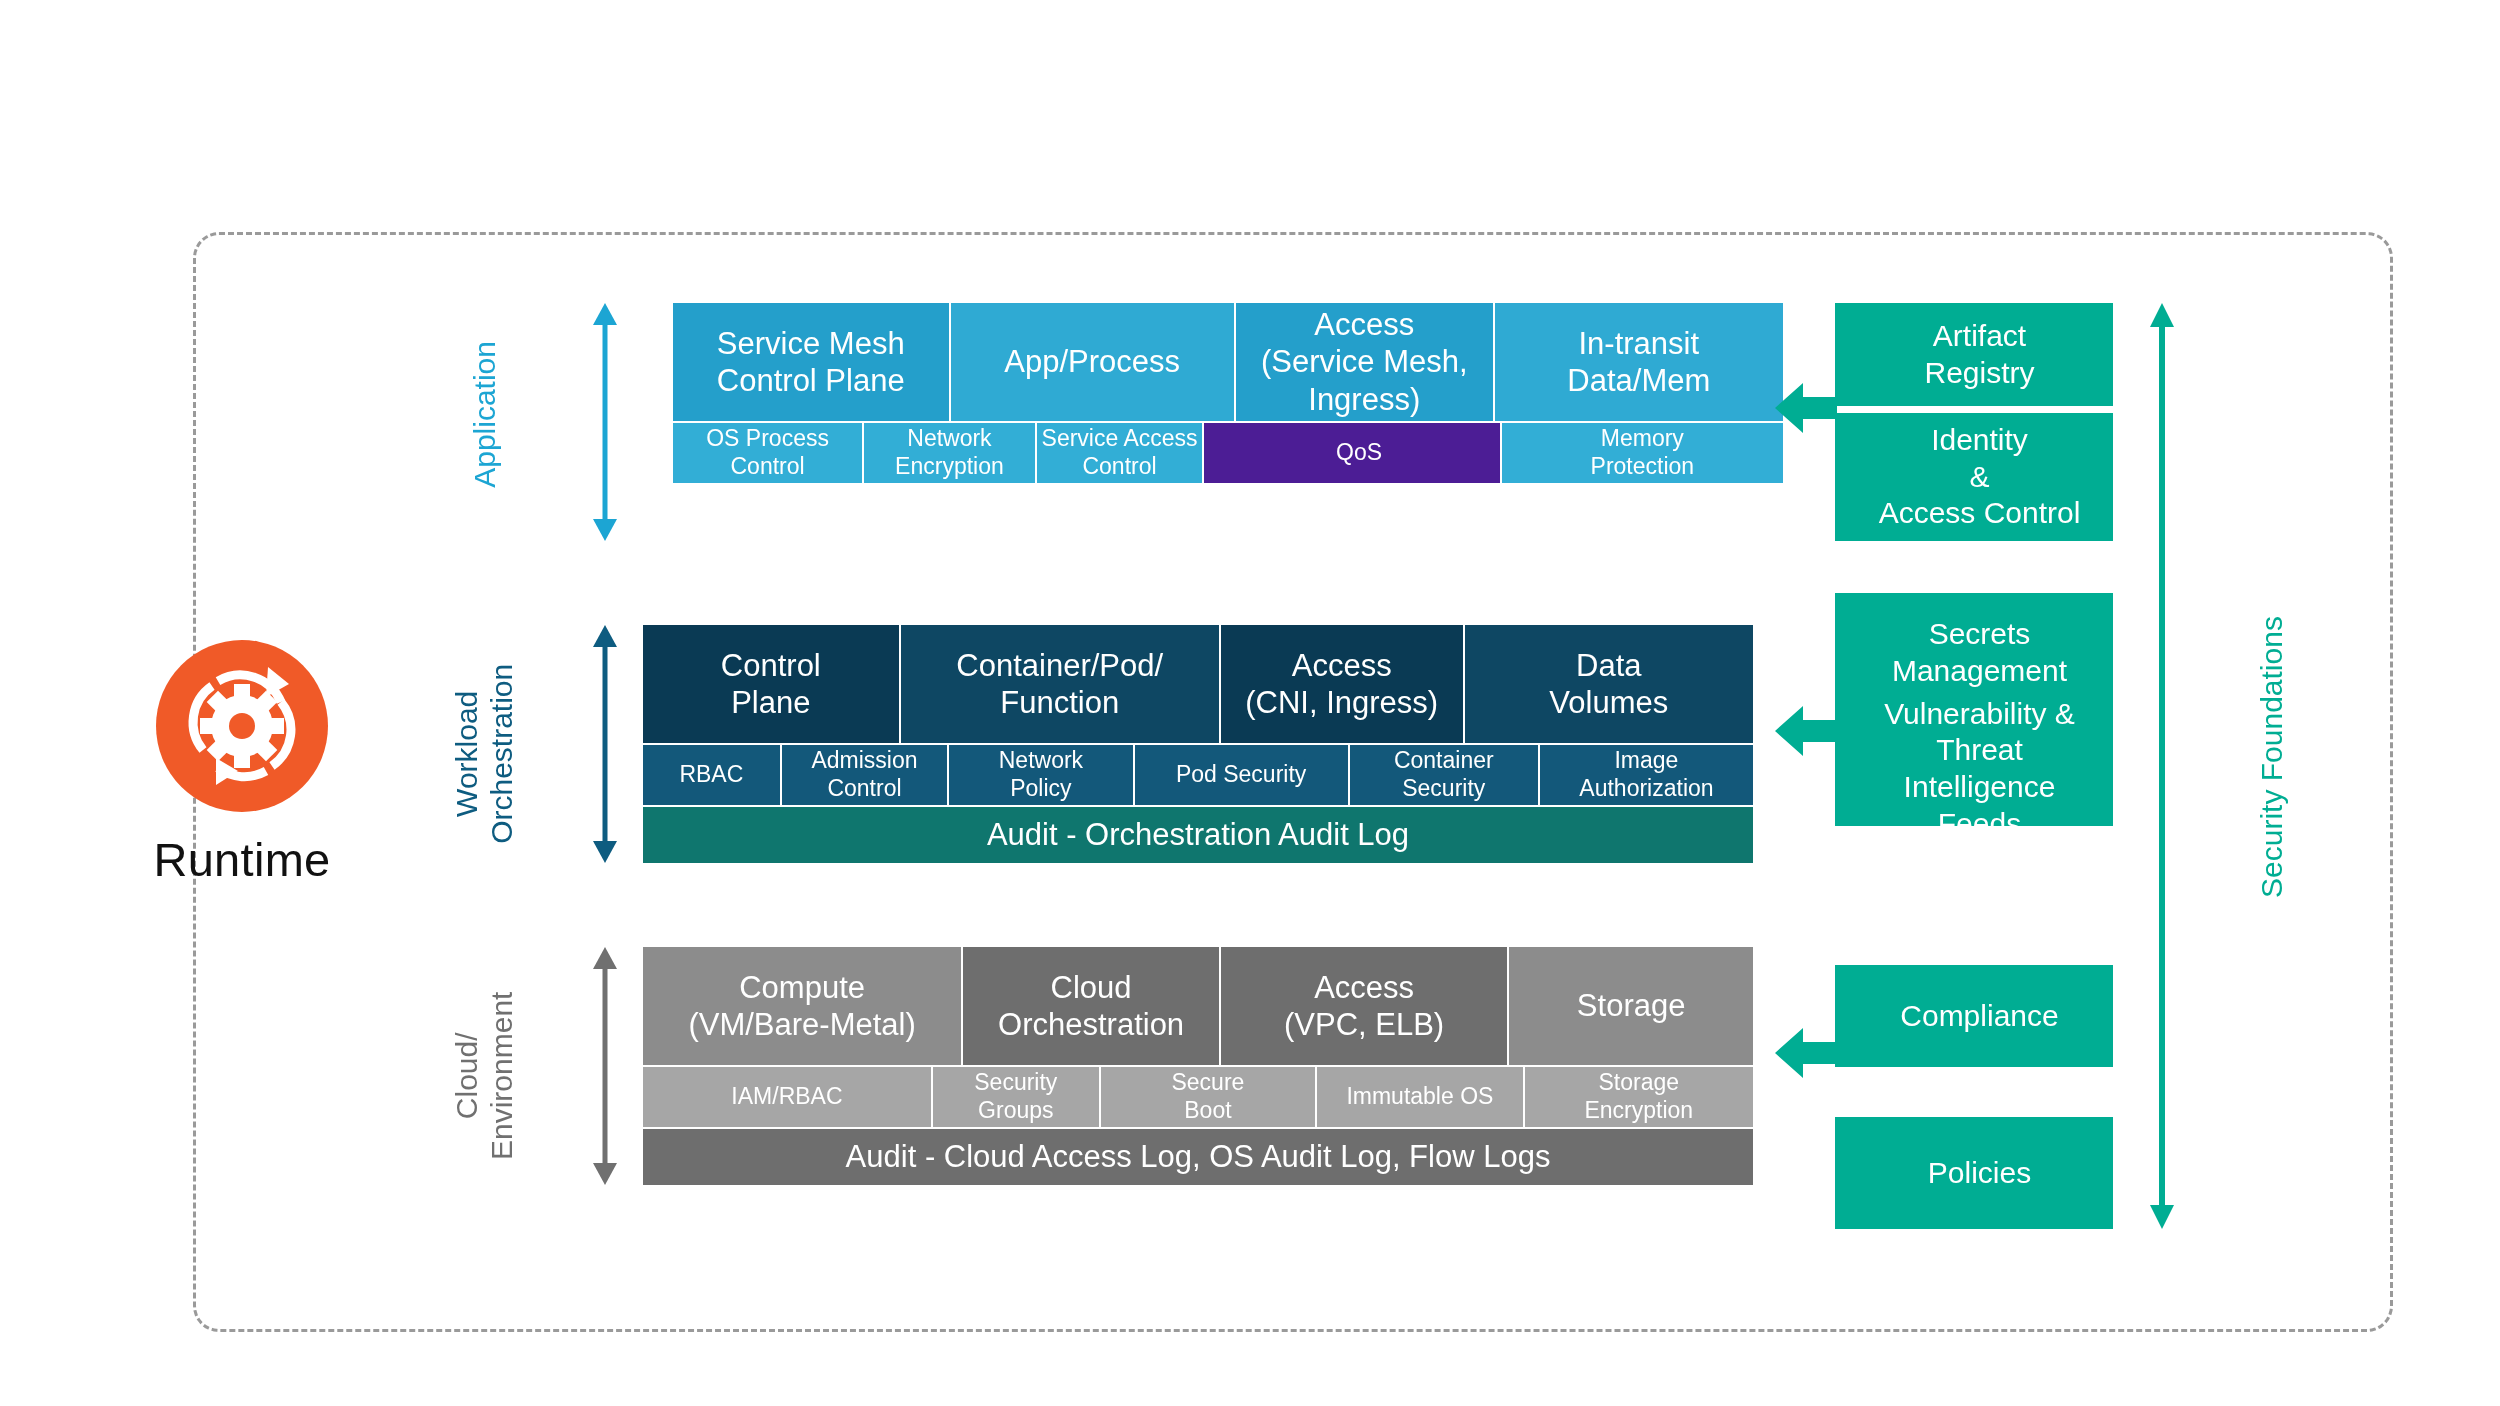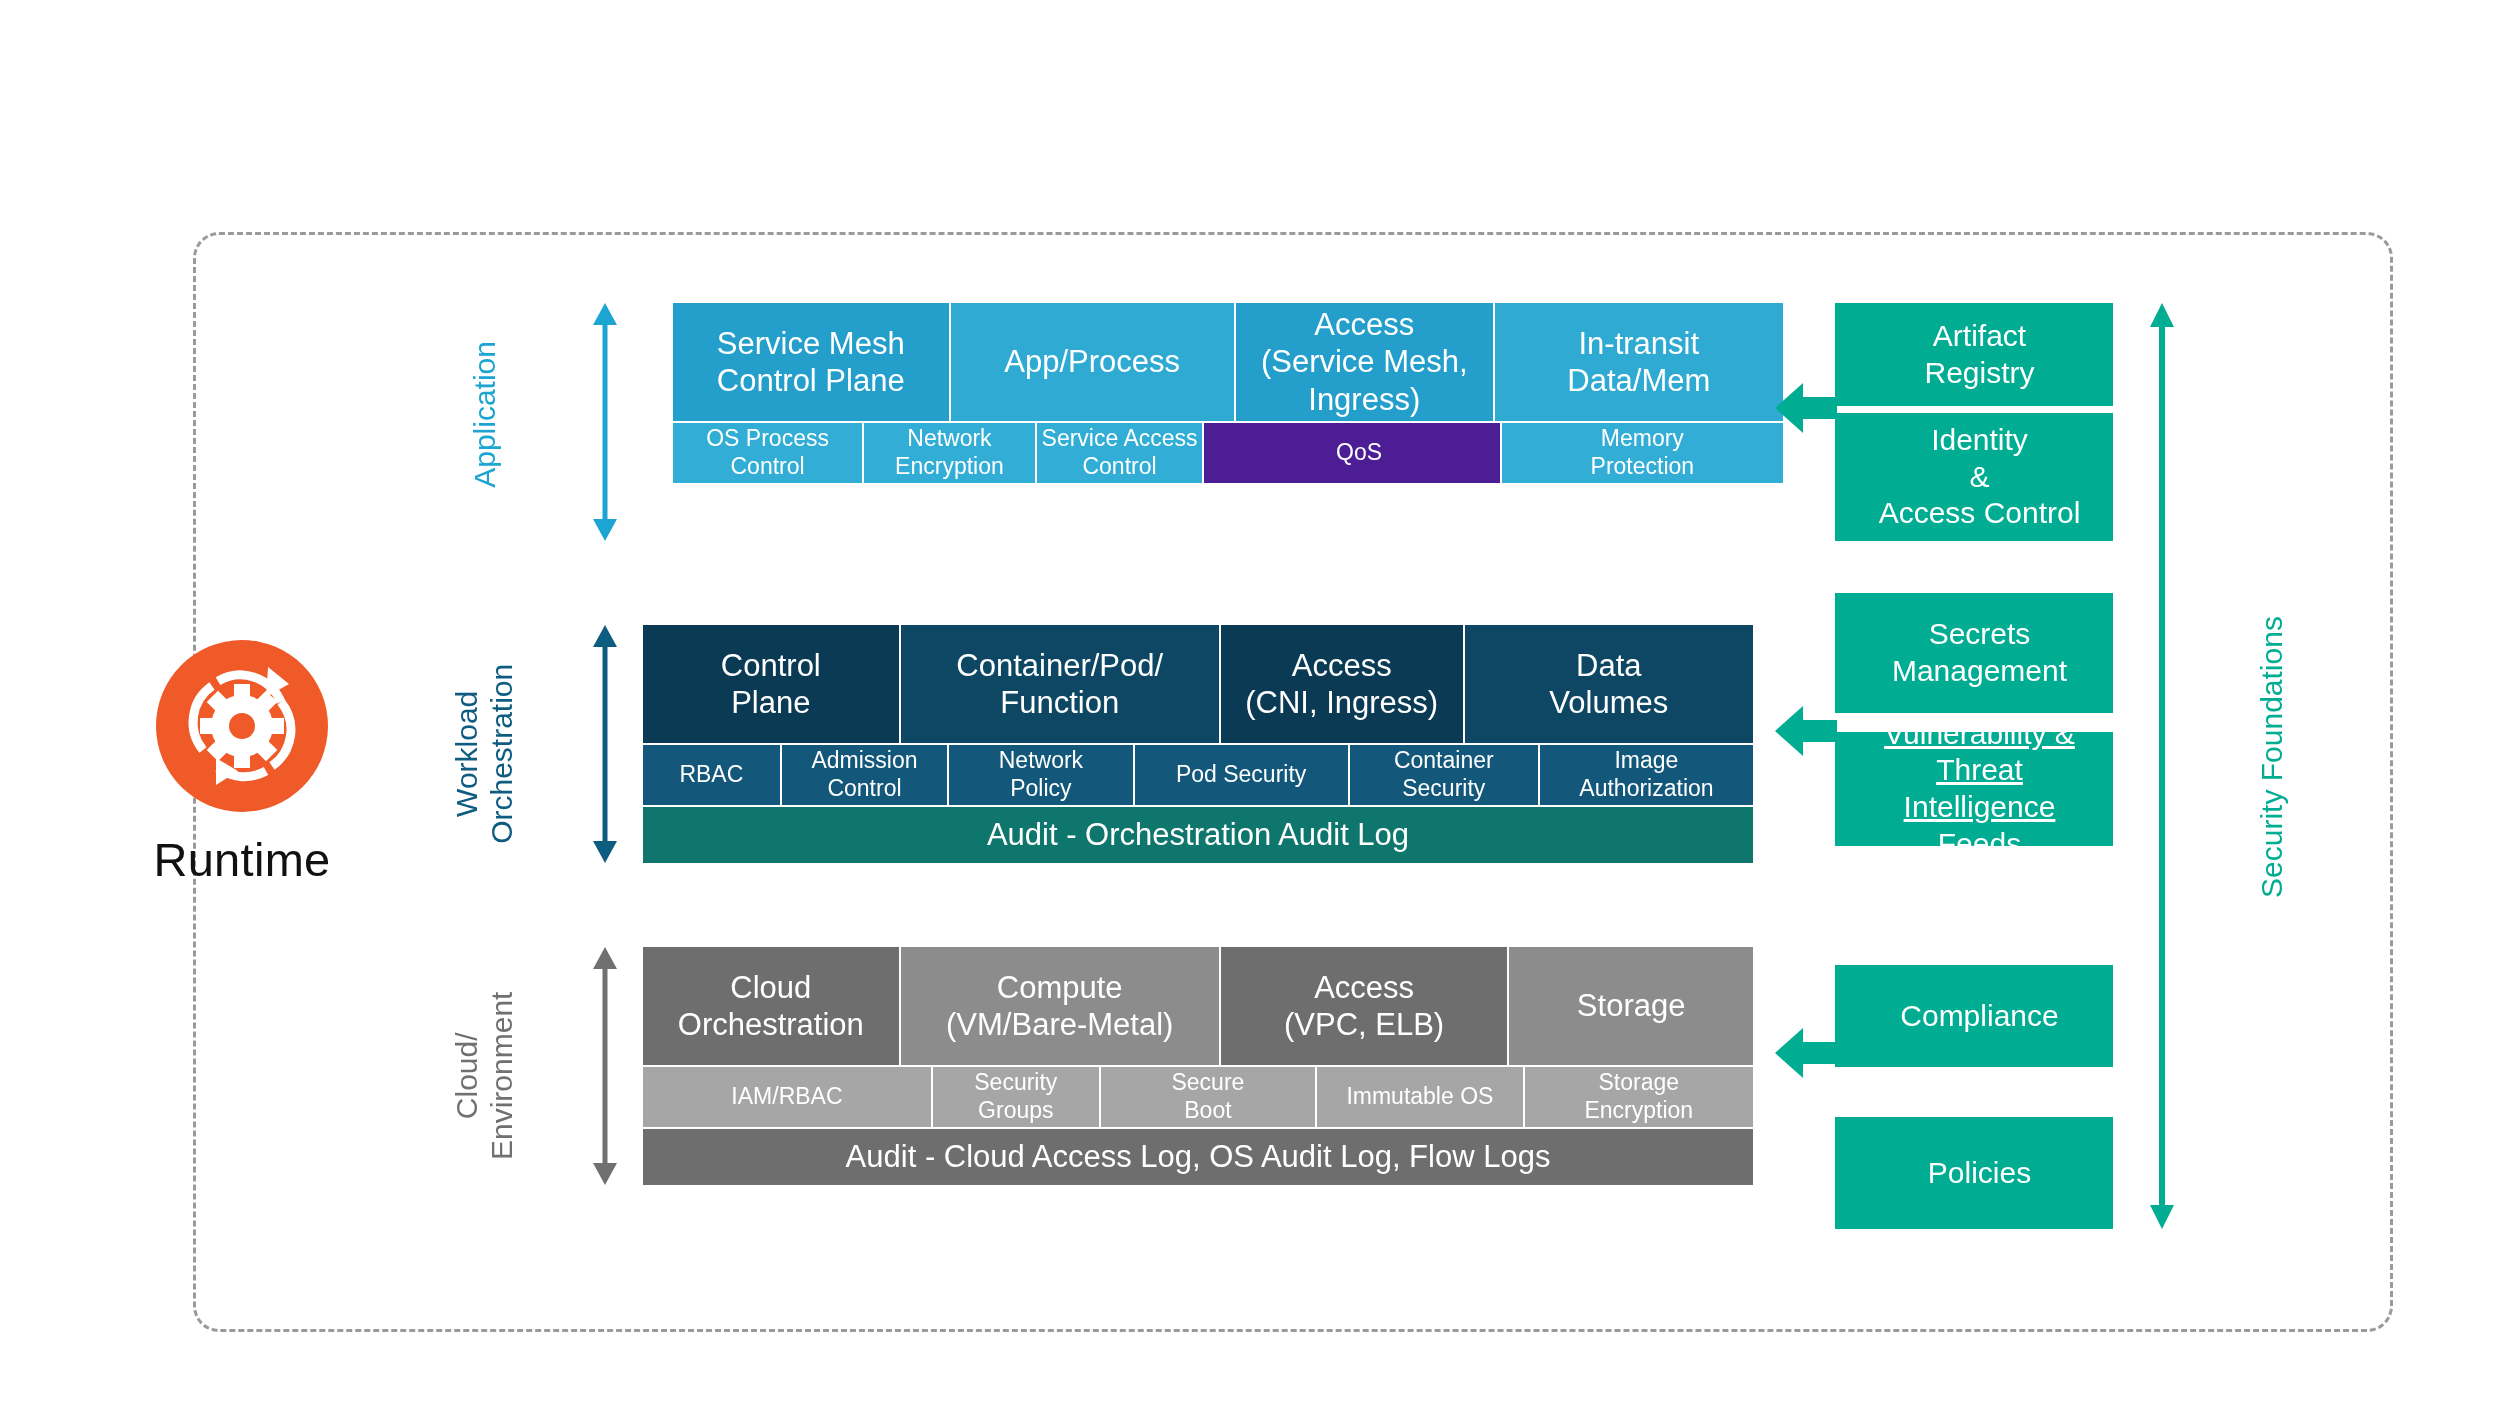--- a/index.html
+++ b/index.html
@@ -235,22 +235,22 @@
         <div class="cell" style="flex: 167 0 0px; background: rgb(19, 88, 122);">Admission<br>Control</div>
         <div class="cell" style="flex: 185 0 0px; background: rgb(19, 88, 122);">Network<br>Policy</div>
         <div class="cell" style="flex: 215 0 0px; background: rgb(19, 88, 122);">Pod Security</div>
         <div class="cell" style="flex: 190 0 0px; background: rgb(19, 88, 122);">Container<br>Security</div>
         <div class="cell" style="flex: 215 0 0px; background: rgb(19, 88, 122);">Image<br>Authorization</div>
       </div>
       <div class="audit-bar" style="height: 58px; background: #0f766e;">Audit - Orchestration Audit Log</div>
     </div>
     <div class="layer-stack" style="top: 947px;">
       <div class="row-main" style="height: 118px;">
+        <div class="cell" style="flex: 320 0 0px; background: rgb(140, 140, 140);">Compute<br>(VM/Bare-Metal)</div>
         <div class="cell" style="flex: 257 0 0px; background: rgb(110, 110, 110);">Cloud<br>Orchestration</div>
-        <div class="cell" style="flex: 320 0 0px; background: rgb(140, 140, 140);">Compute<br>(VM/Bare-Metal)</div>
         <div class="cell" style="flex: 288 0 0px; background: rgb(110, 110, 110);">Access<br>(VPC, ELB)</div>
         <div class="cell" style="flex: 245 0 0px; background: rgb(140, 140, 140);">Storage</div>
       </div>
       <div class="row-sub" style="height: 62px;">
         <div class="cell" style="flex: 290 0 0px; background: rgb(166, 166, 166);">IAM/RBAC</div>
         <div class="cell" style="flex: 167 0 0px; background: rgb(166, 166, 166);">Security<br>Groups</div>
         <div class="cell" style="flex: 216 0 0px; background: rgb(166, 166, 166);">Secure<br>Boot</div>
         <div class="cell" style="flex: 207 0 0px; background: rgb(166, 166, 166);">Immutable OS</div>
         <div class="cell" style="flex: 230 0 0px; background: rgb(166, 166, 166);">Storage<br>Encryption</div>
       </div>
@@ -265,21 +265,21 @@
         <polygon points="0,31 28,6 28,20 62,20 62,42 28,42 28,56" fill="#00AD93"></polygon>
       </svg></div>
     <div class="feed-arrow" style="left: 1775px; top: 1022px;"><svg width="62" height="62" viewBox="0 0 62 62">
         <polygon points="0,31 28,6 28,20 62,20 62,42 28,42 28,56" fill="#00AD93"></polygon>
       </svg></div>
   </div>
 <div id="sf-mount">
     <div class="sf-box" style="top: 303px; height: 103px;">Artifact<br>Registry</div>
     <div class="sf-box" style="top: 413px; height: 128px;">Identity<br>&amp;<br>Access Control</div>
     <div class="sf-box" style="top: 593px; height: 120px;">Secrets<br>Management</div>
-    <div class="sf-box" style="top: 732px; height: 114px; text-decoration: underline;">Vulnerability &amp;<br>Threat<br>Intelligence<br>Feeds</div>
+    <div class="sf-box" style="top: 712px; height: 114px;">Vulnerability &amp;<br>Threat<br>Intelligence<br>Feeds</div>
     <div class="sf-box" style="top: 965px; height: 102px;">Compliance</div>
     <div class="sf-box" style="top: 1117px; height: 112px;">Policies</div>
   </div>
 
 <svg id="sf-axis" width="34" height="926" viewBox="0 0 34 926">
   <line x1="17" y1="16" x2="17" y2="910" stroke="#00AD93" stroke-width="6"></line>
   <polygon points="17,0 29,24 5,24" fill="#00AD93"></polygon>
   <polygon points="17,926 29,902 5,902" fill="#00AD93"></polygon>
 </svg>
 <div id="sf-axis-label">Security Foundations</div>

